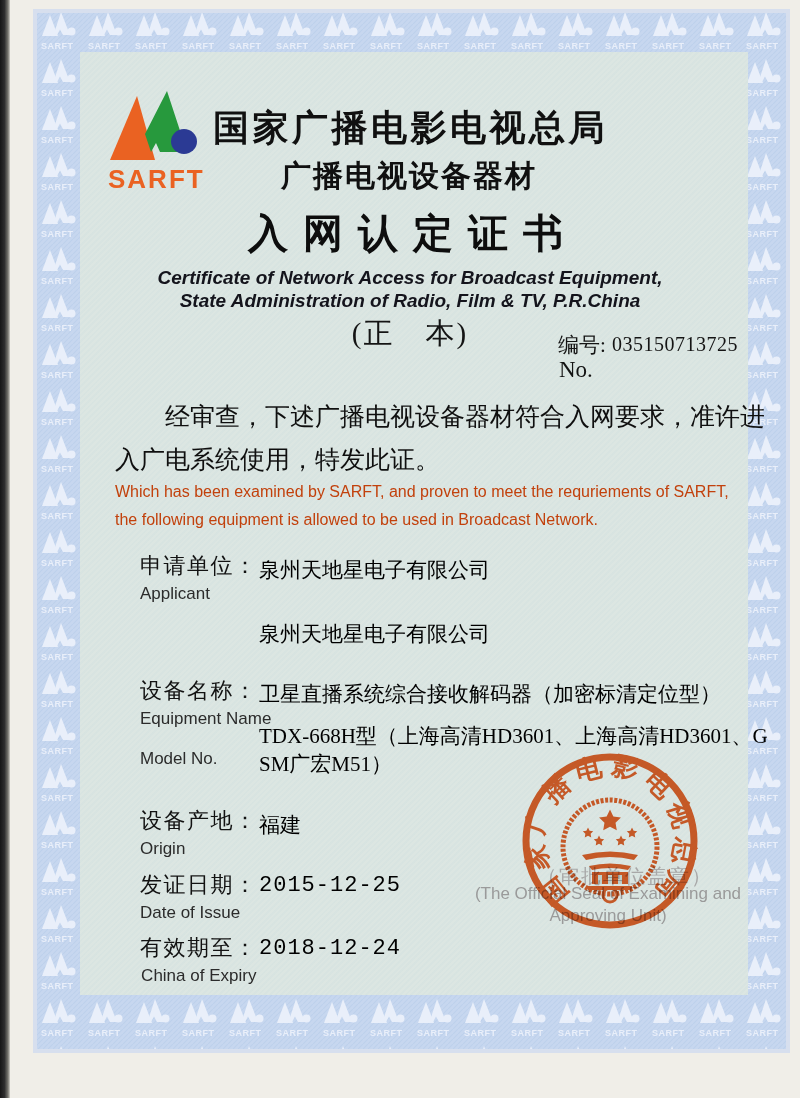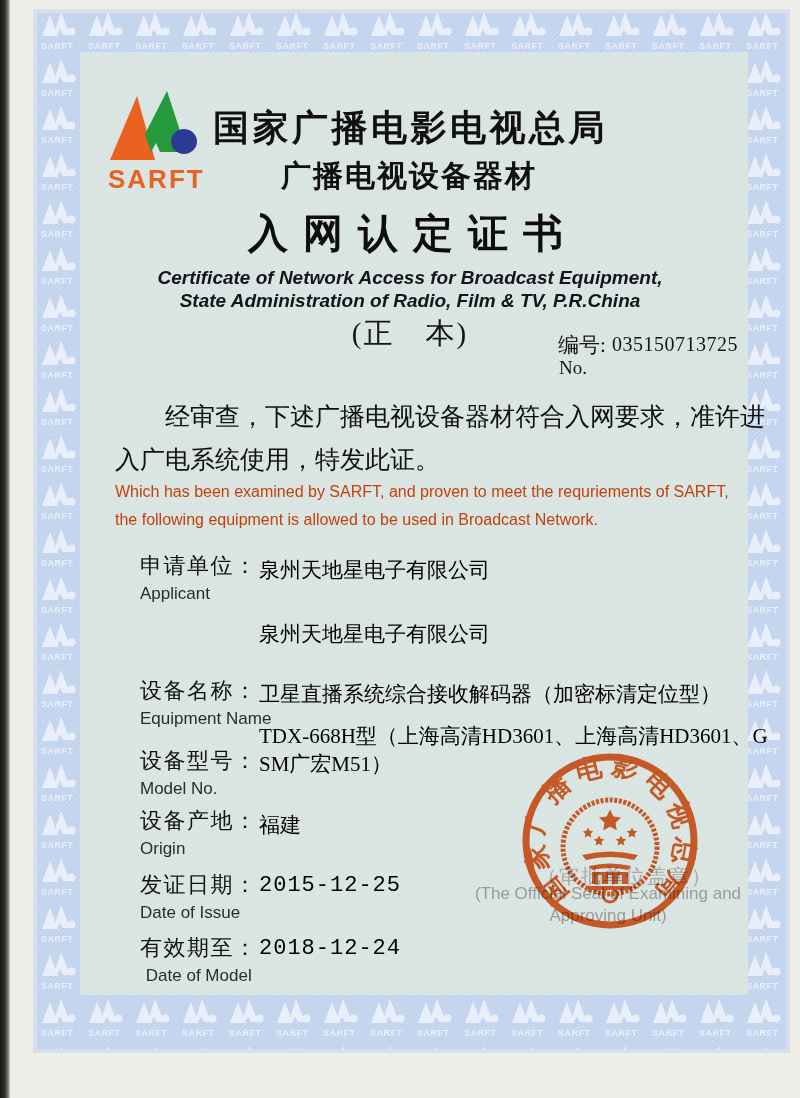--- a/index.html
+++ b/index.html
@@ -40,21 +40,21 @@
   }
   .center-col{position:absolute;left:110px;width:600px;text-align:center;}
   .en-title{
     font-family:"Liberation Sans", sans-serif;font-weight:bold;
     font-size:19px;color:#14141c;white-space:nowrap;font-style:italic;
   }
   .en1{top:267px;} .en2{top:290px;}
   .copy-type{top:314px;font-size:29px;color:#141414;letter-spacing:2px;}
   .num-label{position:absolute;left:558px;top:331px;font-size:21px;}
   .num-value{position:absolute;left:612px;top:333px;font-size:20px;letter-spacing:0.5px;}
-  .num-sub{position:absolute;left:559px;top:357px;font-size:19px;}
+  .num-sub{position:absolute;left:559px;top:357px;font-size:23px;}
   
   .stmt-cn{position:absolute;left:115px;width:602px;font-size:25px;color:#0f0f0f;white-space:nowrap;}
   .stmt-cn-1{top:400px;text-indent:50px;}
   .stmt-cn-2{top:443px;}
   .stmt-en{position:absolute;left:115px;width:640px;font-family:"Liberation Sans", sans-serif;font-size:16px;color:#c2410c;white-space:nowrap;}
   .stmt-en-1{top:483px;}
   .stmt-en-2{top:511px;}
   
   .f-label{position:absolute;left:140px;}
   .f-label .cn{font-size:22px;letter-spacing:1.5px;color:#121212;white-space:nowrap;}
@@ -141,21 +141,20 @@
 
   <div class="f-value v2">泉州天地星电子有限公司</div>
 
   <div class="f-label l3">
     <div class="cn">设备名称：</div>
     <div class="en">Equipment Name</div>
   </div>
   <div class="f-value v3">卫星直播系统综合接收解码器（加密标清定位型）</div>
 
   <div class="f-label l4">
-    <div class="cn">设备型号：</div>
     <div class="en">Model No.</div>
   </div>
   <div class="f-value v4">
     <div>TDX-668H型（上海高清HD3601、上海高清HD3601、G</div>
     <div>SM广宏M51）</div>
   </div>
 
   <div class="f-label l5">
     <div class="cn">设备产地：</div>
     <div class="en">Origin</div>
@@ -163,21 +162,21 @@
   <div class="f-value v5">福建</div>
 
   <div class="f-label l6">
     <div class="cn">发证日期：</div>
     <div class="en">Date of Issue</div>
   </div>
   <div class="f-value v6 date">2015-12-25</div>
 
   <div class="f-label l7">
     <div class="cn">有效期至：</div>
-    <div class="en">Date of Model</div>
+    <div class="en">China of Expiry</div>
   </div>
   <div class="f-value v7 date">2018-12-24</div>
 
   <div class="seal-overlay-cn">（审批单位盖章）</div>
   <div class="seal-caption cap1">(The Official Seal of Examining and</div>
   <div class="seal-caption cap2">Approving Unit)</div>
 
   <svg class="seal-svg" width="184" height="184" viewBox="0 0 184 184">
     <defs>
       <path id="sealArc" d="M 54.1 146.1 A 66 66 0 1 1 129.9 146.1" fill="none"></path>

